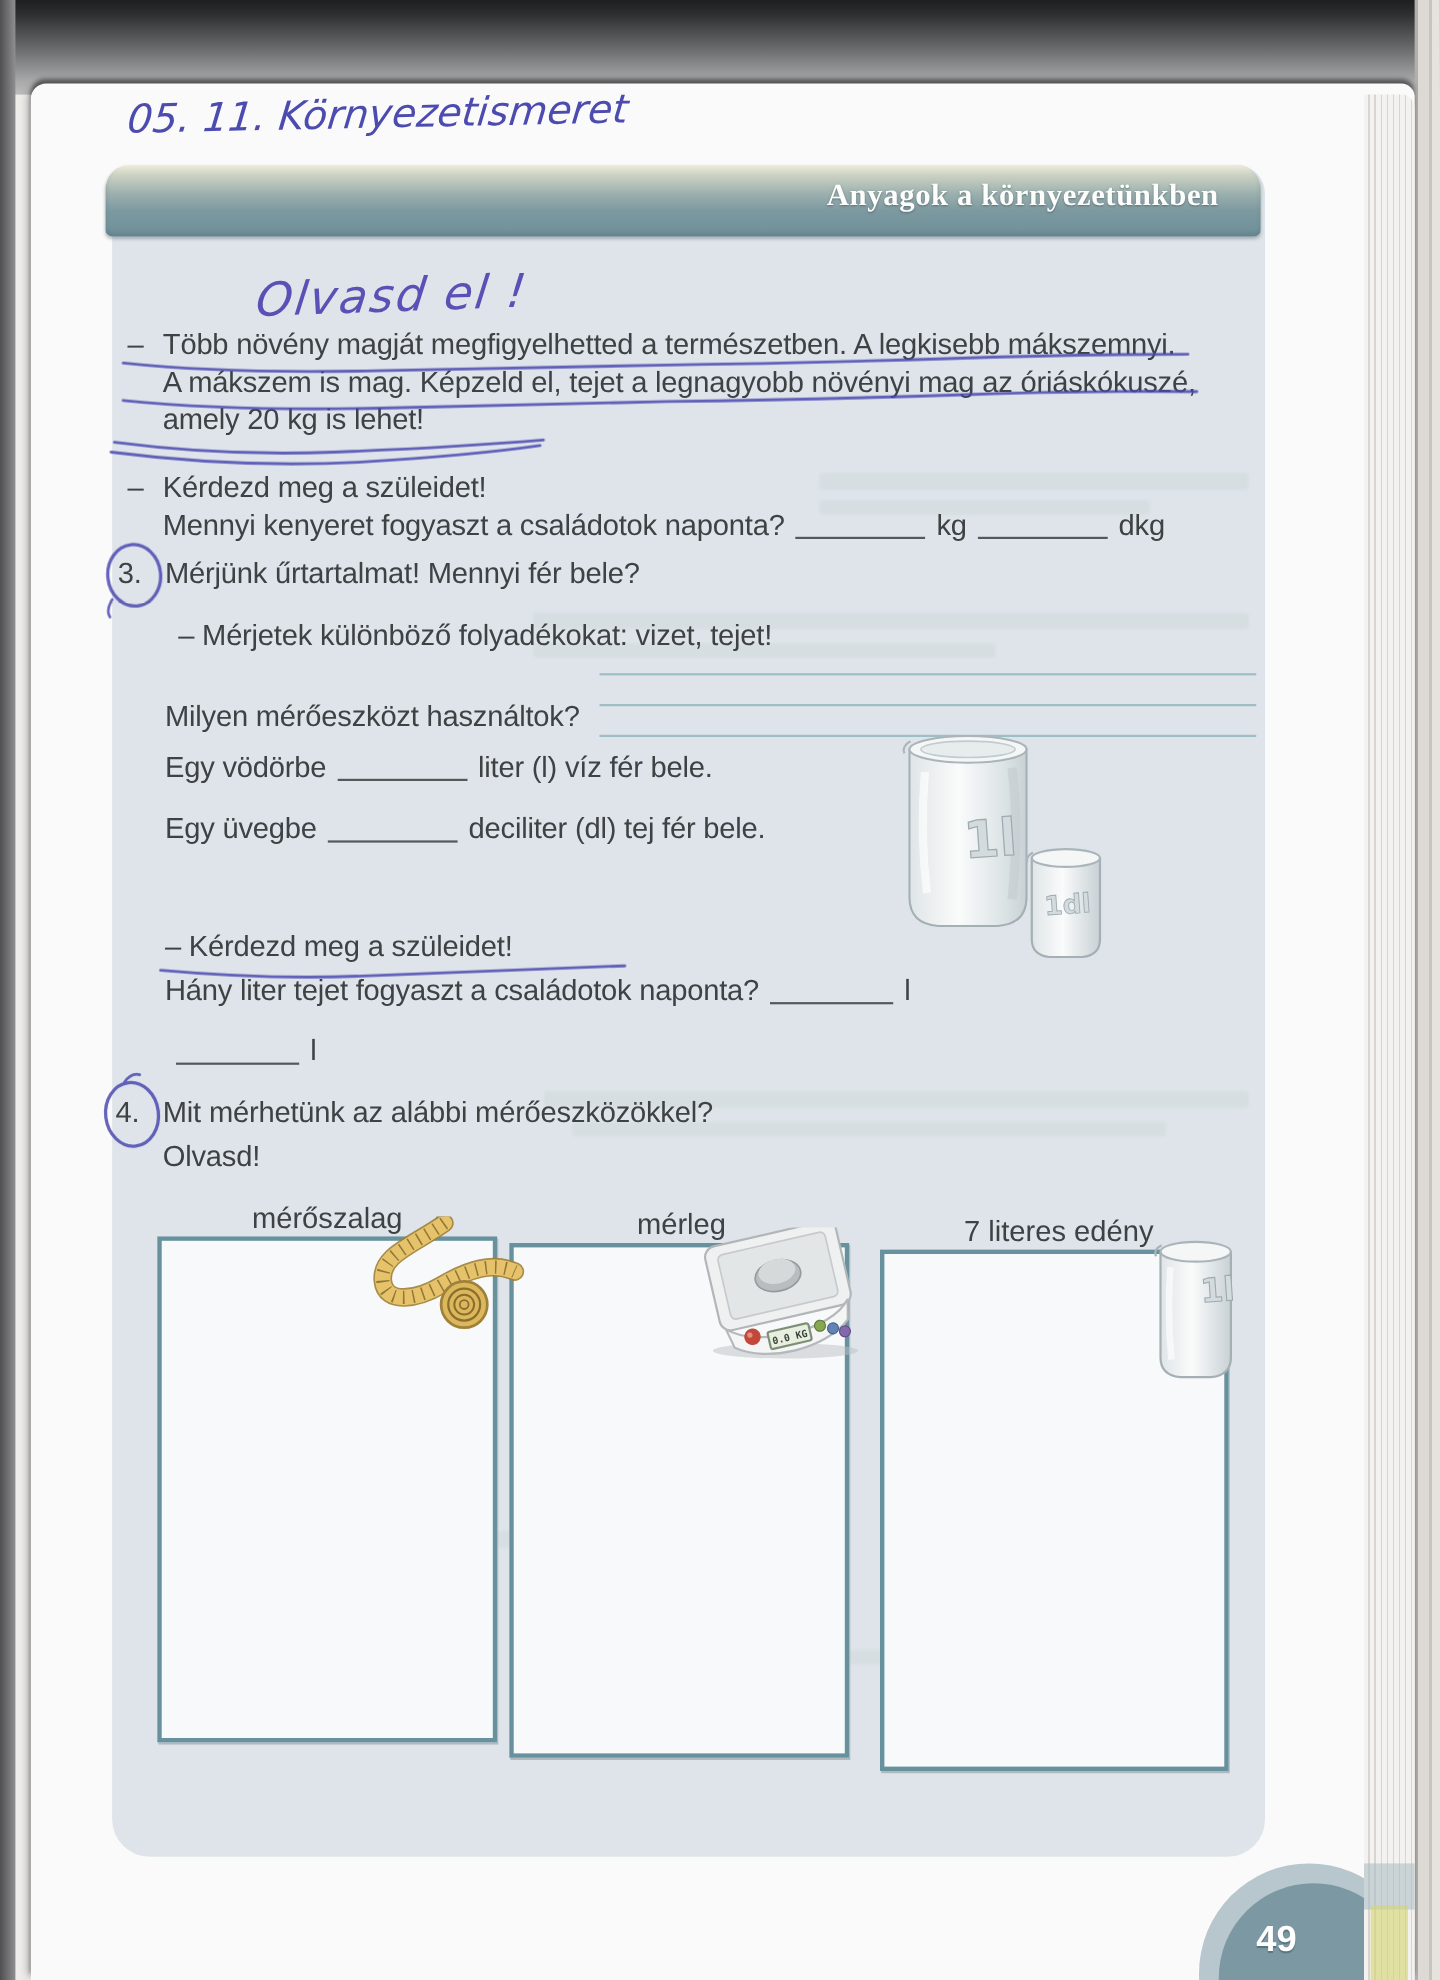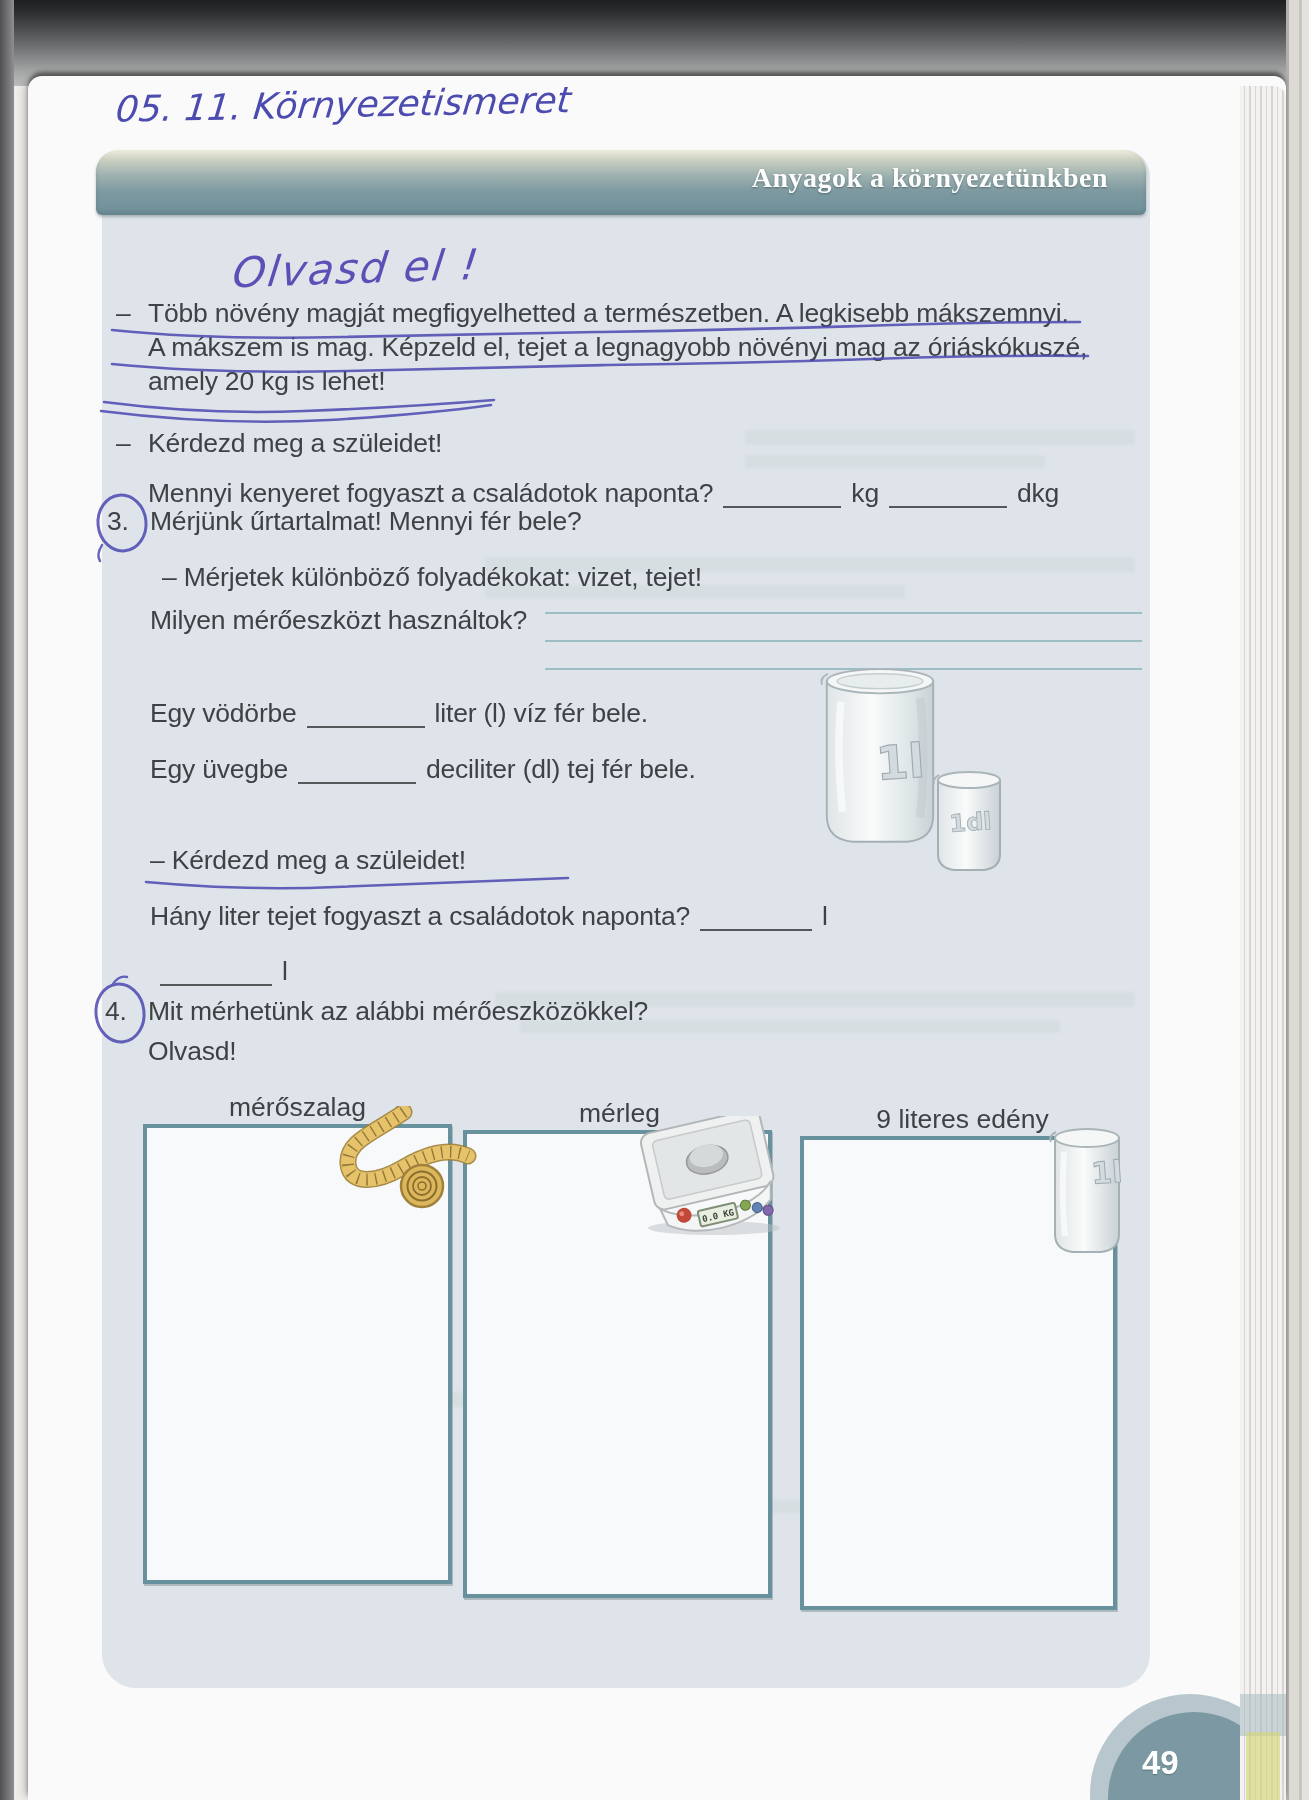--- a/index.html
+++ b/index.html
@@ -31,21 +31,21 @@
   .content{left:74px;top:74px;width:1048px;height:1538px;background:#dee4e9;
            border-radius:26px 26px 34px 34px;}
   .bar{left:68px;top:74px;width:1050px;height:65px;border-radius:22px 22px 6px 6px;z-index:5;
        background:linear-gradient(180deg,#eeeddb 0%,#ccd2c3 14%,#9cb0af 40%,#7d99a0 64%,#6e909a 100%);
        box-shadow:0 2px 3px rgba(60,80,90,.35), inset 0 -3px 4px rgba(70,90,95,.25);}
   .bar-title{position:absolute;right:38px;top:12px;font-family:"Liberation Serif",serif;
        font-weight:bold;font-size:28px;color:#fdfdfc;letter-spacing:.5px;
        text-shadow:0 1px 2px rgba(45,65,75,.55);white-space:nowrap;}
   
   .t{position:absolute;font-size:26.5px;line-height:1.2;color:#3f4245;letter-spacing:-.2px;white-space:nowrap;z-index:6;}
-  .row{display:flex;align-items:center;margin-top:16px;}
+  .row{display:flex;align-items:flex-start;}
   .blank{display:inline-block;height:26px;border-bottom:2px solid #55585b;margin:0 10px;}
   .b118{width:118px;} .b112{width:112px;}
   .rule{position:absolute;height:2px;background:#93b7bf;opacity:.85;z-index:4;}
   .bleed{position:absolute;background:#7e958b;opacity:.07;filter:blur(1.5px);border-radius:3px;z-index:2;}
   
   .dbox{position:absolute;box-sizing:border-box;border:4px solid #67919d;background:#f8f9fa;
         box-shadow:1px 2px 0 rgba(90,110,118,.35);z-index:6;}
   .dlabel{position:absolute;text-align:center;font-size:26.5px;color:#3f4245;z-index:6;}
   .illus{position:absolute;z-index:10;}
   .ink{position:absolute;left:0;top:0;z-index:30;pointer-events:none;}
@@ -96,21 +96,21 @@
       <span>Mennyi kenyeret fogyaszt a családotok naponta?</span>
       <span class="blank b118"></span>
       <span>kg</span>
       <span class="blank b118"></span>
       <span>dkg</span>
     </div>
 
     <div class="t" style="left:79px;top:430px">3.</div>
     <div class="t" style="left:122px;top:430px">Mérjünk űrtartalmat! Mennyi fér bele?</div>
     <div class="t" style="left:134px;top:486px">– Mérjetek különböző folyadékokat: vizet, tejet!</div>
-    <div class="t" style="left:122px;top:529px">Milyen mérőeszközt használtok?</div>
+    <div class="t" style="left:122px;top:560px">Milyen mérőeszközt használtok?</div>
     <div class="rule" style="left:517px;top:536px;width:597px"></div>
     <div class="rule" style="left:517px;top:564px;width:597px"></div>
     <div class="rule" style="left:517px;top:592px;width:597px"></div>
 
     <div class="t row" style="left:122px;top:606px">
       <span>Egy vödörbe</span>
       <span class="blank b118"></span>
       <span>liter (l) víz fér bele.</span>
     </div>
     <div class="t row" style="left:122px;top:662px">
@@ -162,21 +162,21 @@
       <span class="blank b112"></span>
       <span>l</span>
     </div>
 
     <div class="t" style="left:77px;top:920px">4.</div>
     <div class="t" style="left:120px;top:920px">Mit mérhetünk az alábbi mérőeszközökkel?</div>
     <div class="t" style="left:120px;top:960px">Olvasd!</div>
 
     <div class="dlabel" style="left:115px;top:1016px;width:309px">mérőszalag</div>
     <div class="dlabel" style="left:435px;top:1022px;width:313px">mérleg</div>
-    <div class="dlabel" style="left:776px;top:1028px;width:317px">9 literes edény</div>
+    <div class="dlabel" style="left:776px;top:1028px;width:317px">7 literes edény</div>
 
     <div class="dbox" style="left:115px;top:1048px;width:309px;height:460px"></div>
     <div class="dbox" style="left:435px;top:1054px;width:309px;height:468px"></div>
     <div class="dbox" style="left:772px;top:1060px;width:317px;height:474px"></div>
 
     <svg class="illus" style="left:288px;top:1030px" width="162" height="126" viewBox="0 0 162 126">
       <rect x="80" y="0" width="13" height="10" rx="1.5" fill="#b9bdc0" stroke="#8a8f93" transform="rotate(16 86 5)"></rect>
       <path d="M88 6 C 58 27, 30 35, 32 58 C 34 81, 64 75, 86 62 C 110 48, 132 41, 152 50" fill="none" stroke="#9e7f35" stroke-width="17" stroke-linecap="round" opacity="0.9"></path>
       <path d="M88 6 C 58 27, 30 35, 32 58 C 34 81, 64 75, 86 62 C 110 48, 132 41, 152 50" fill="none" stroke="#e6c36a" stroke-width="14" stroke-linecap="round"></path>
       <path d="M88 6 C 58 27, 30 35, 32 58 C 34 81, 64 75, 86 62 C 110 48, 132 41, 152 50" fill="none" stroke="#6e5823" stroke-width="12" stroke-dasharray="1.4 7.5" opacity="0.7"></path>

